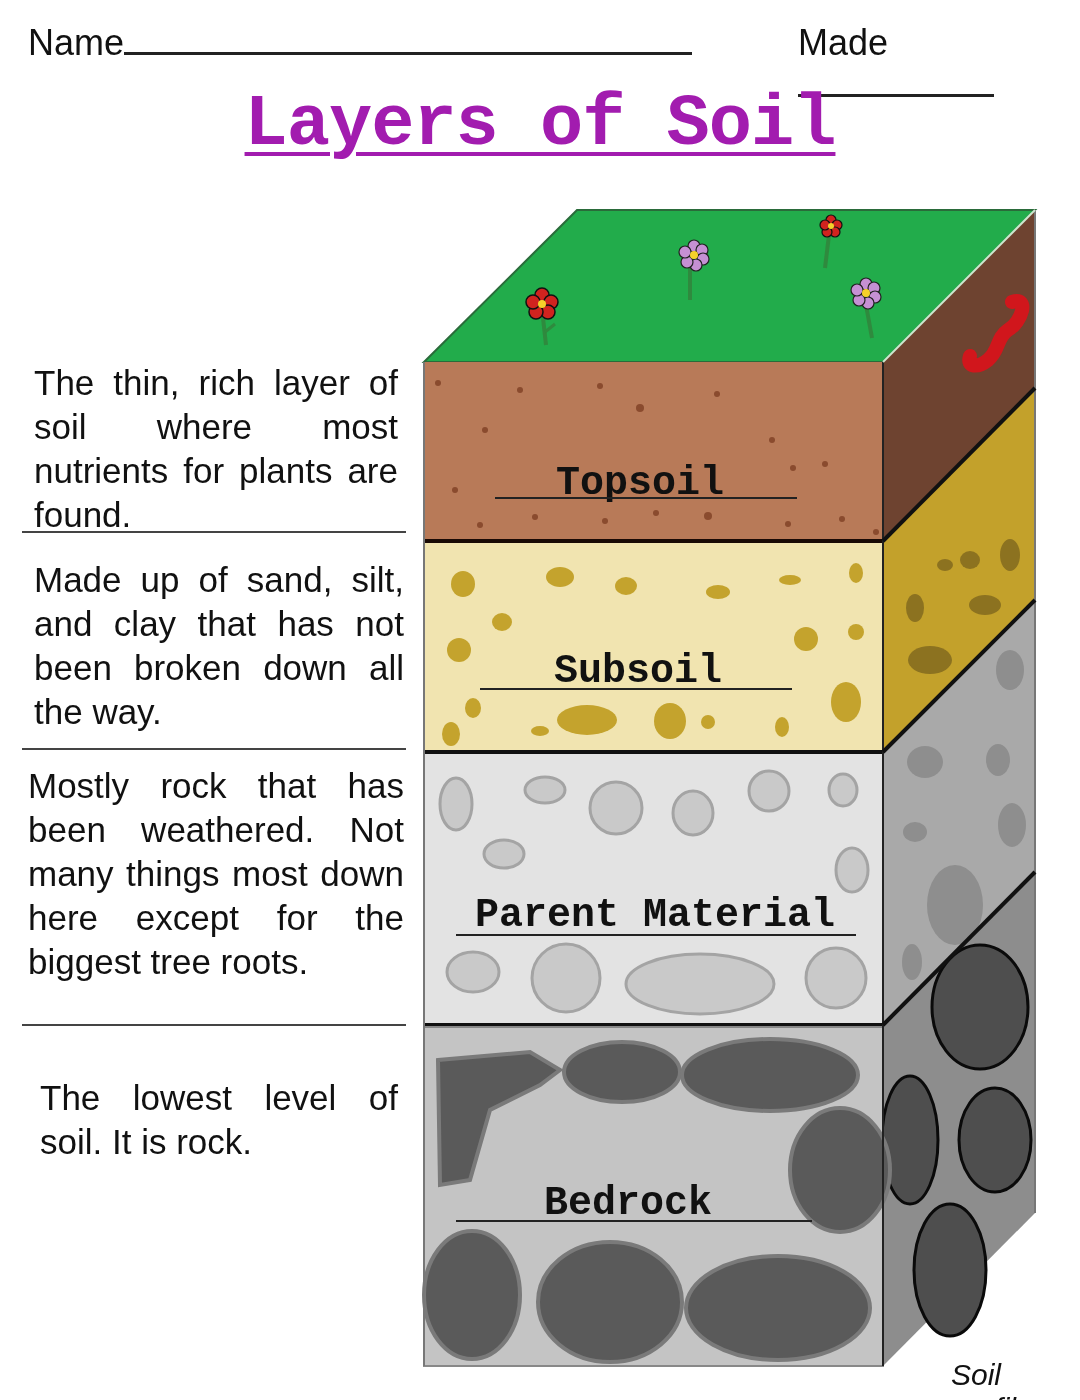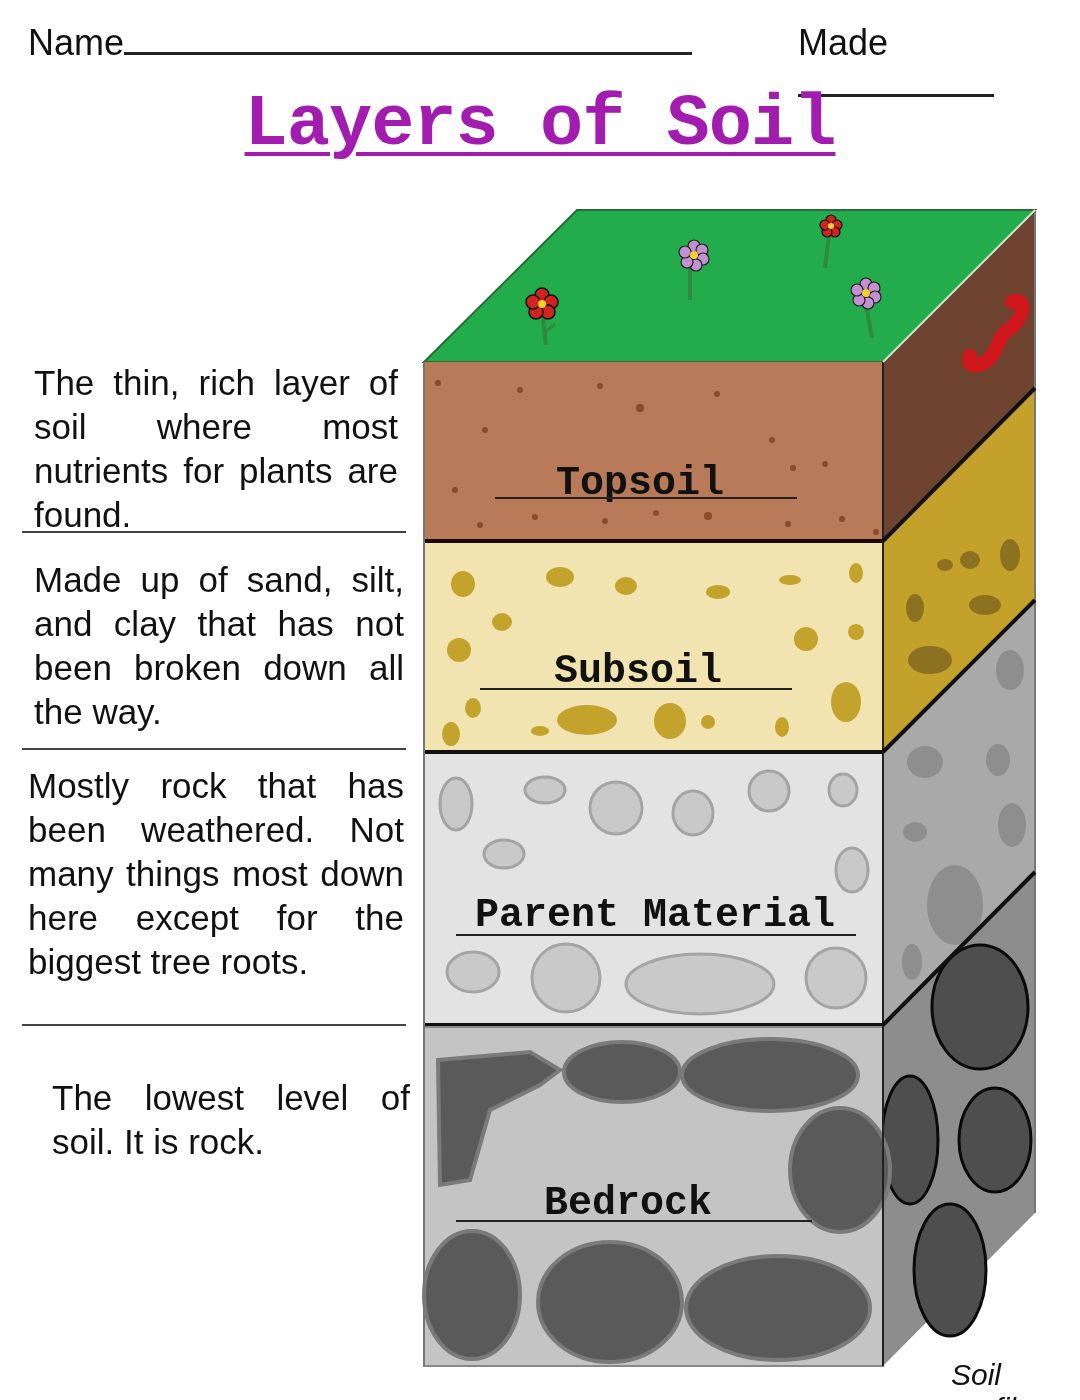--- a/index.html
+++ b/index.html
@@ -29,21 +29,21 @@
 <div class="title">
   <span>Layers of Soil</span>
 </div>
 
 <div class="desc" style="left:34px;top:346px;width:364px;margin-top:15px;">The thin, rich layer of soil where most nutrients for plants are found.</div>
 <div class="rule" style="left:22px;top:531px;width:384px;"></div>
 <div class="desc" style="left:34px;top:558px;width:370px;">Made up of sand, silt, and clay that has not been broken down all the way.</div>
 <div class="rule" style="left:22px;top:748px;width:384px;"></div>
 <div class="desc" style="left:28px;top:764px;width:376px;">Mostly rock that has been weathered. Not many things most down here except for the biggest tree roots.</div>
 <div class="rule" style="left:22px;top:1024px;width:384px;"></div>
-<div class="desc" style="left:40px;top:1076px;width:358px;margin-left:12px;">The lowest level of soil. It is rock.</div>
+<div class="desc" style="left:40px;top:1076px;width:358px;">The lowest level of soil. It is rock.</div>
 
 <svg width="1080" height="1400">
 
   <polygon points="424,362 577,210 1035,210 883,362" fill="#22ac4b" stroke="#2a6b3a" stroke-width="2"></polygon>
 
   <g>
     <path d="M543,318 L546,345" stroke="#2f8a3e" stroke-width="4" fill="none"></path>
     <path d="M545,332 L555,324" stroke="#2f8a3e" stroke-width="3"></path>
     <g transform="translate(542,304)">
       <circle cx="0" cy="-9" r="7" fill="#d1231f" stroke="#111" stroke-width="1.5"></circle>

